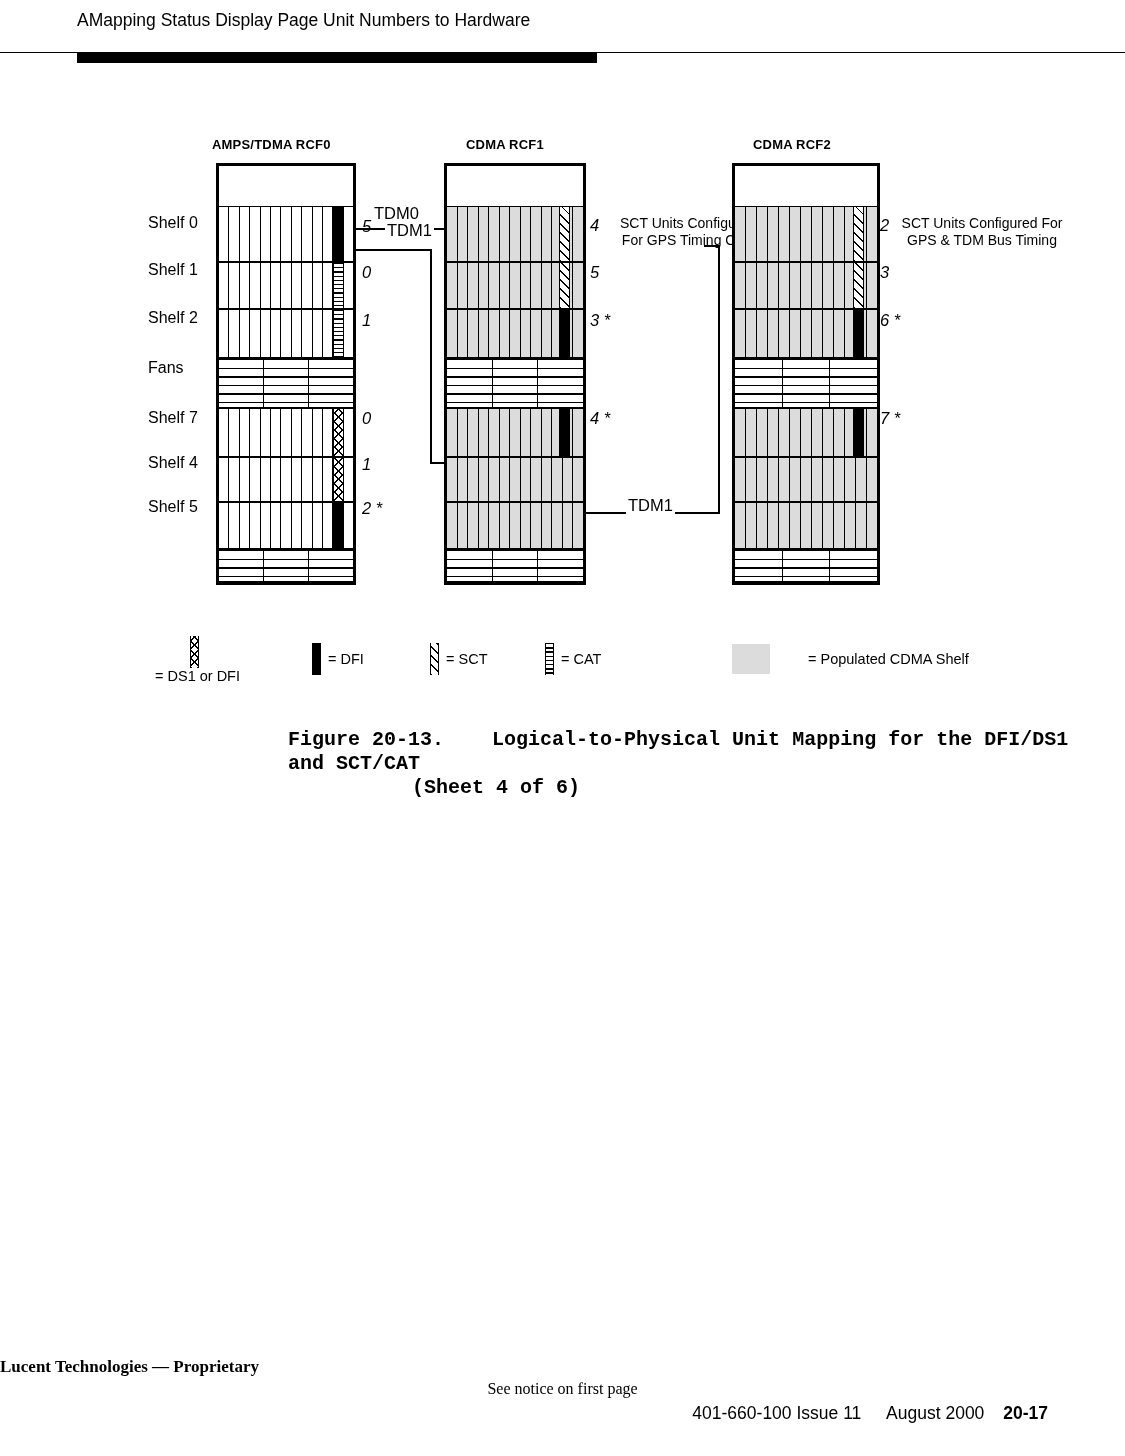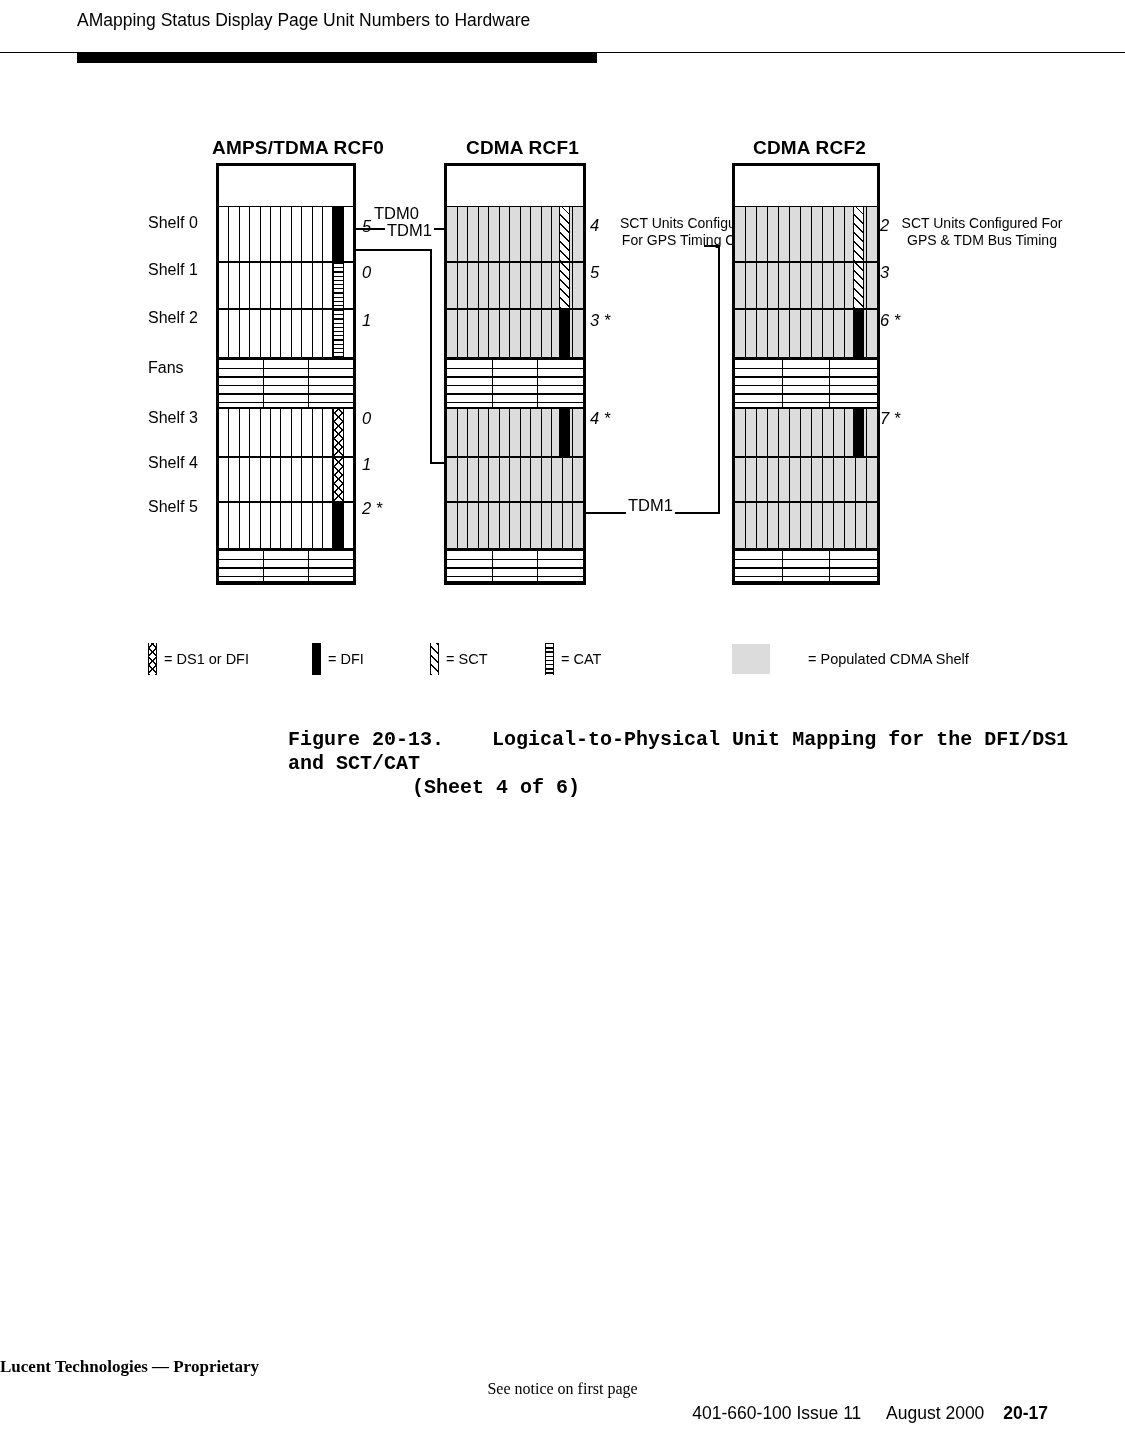--- a/index.html
+++ b/index.html
@@ -48,21 +48,21 @@
   #figure {
     position: absolute;
     left: 0;
     top: 0;
     width: 1125px;
     height: 800px;
   }
 
   .rack-title {
     position: absolute;
-    font-size: 19px;
+    font-size: 13px;
     font-weight: bold;
     font-family: "Liberation Sans", sans-serif;
     white-space: nowrap;
     letter-spacing: 0.2px;
   }
 
   .rack {
     position: absolute;
     border: 3px solid #000;
     box-sizing: border-box;
@@ -287,21 +287,21 @@
 <div id="figure">
 
   <div class="rack-title" style="left:212px; top:137px;">AMPS/TDMA RCF0</div>
   <div class="rack-title" style="left:466px; top:137px;">CDMA RCF1</div>
   <div class="rack-title" style="left:753px; top:137px;">CDMA RCF2</div>
 
   <div class="shelf-label" style="left:148px; top:214px;">Shelf 0</div>
   <div class="shelf-label" style="left:148px; top:261px;">Shelf 1</div>
   <div class="shelf-label" style="left:148px; top:309px;">Shelf 2</div>
   <div class="shelf-label" style="left:148px; top:359px;">Fans</div>
-  <div class="shelf-label" style="left:148px; top:409px;">Shelf 3</div>
+  <div class="shelf-label" style="left:148px; top:409px;">Shelf 7</div>
   <div class="shelf-label" style="left:148px; top:454px;">Shelf 4</div>
   <div class="shelf-label" style="left:148px; top:498px;">Shelf 5</div>
 
   <div class="rack" id="rack-rcf0" style="left:216px; top:163px; width:140px; height:422px;">
 
     <div class="band blank" style="top:0px; height:40px;"></div>
 
     <div class="band" style="top:40px; height:56px;">
       <div class="slots">
         <div class="slot shelf-white"></div>
@@ -728,21 +728,21 @@
 
   <div class="unit-num" style="left:880px; top:216px;">2</div>
   <div class="unit-num" style="left:880px; top:263px;">3</div>
   <div class="unit-num" style="left:880px; top:311px;">6 *</div>
   <div class="unit-num" style="left:880px; top:409px;">7 *</div>
 
   <div class="sct-note" style="left:896px; top:215px; width:172px;">SCT Units Configured For GPS &amp; TDM Bus Timing</div>
 
   <div id="legend">
 
-    <div class="legend-item" style="left:8px;">
+    <div class="legend-item" style="left:8px;flex-direction:column;">
       <div class="legend-swatch m-ds1"></div>
       <div class="legend-text">=  DS1 or DFI</div>
     </div>
 
     <div class="legend-item" style="left:172px;">
       <div class="legend-swatch m-dfi"></div>
       <div class="legend-text">=  DFI</div>
     </div>
 
     <div class="legend-item" style="left:290px;">

